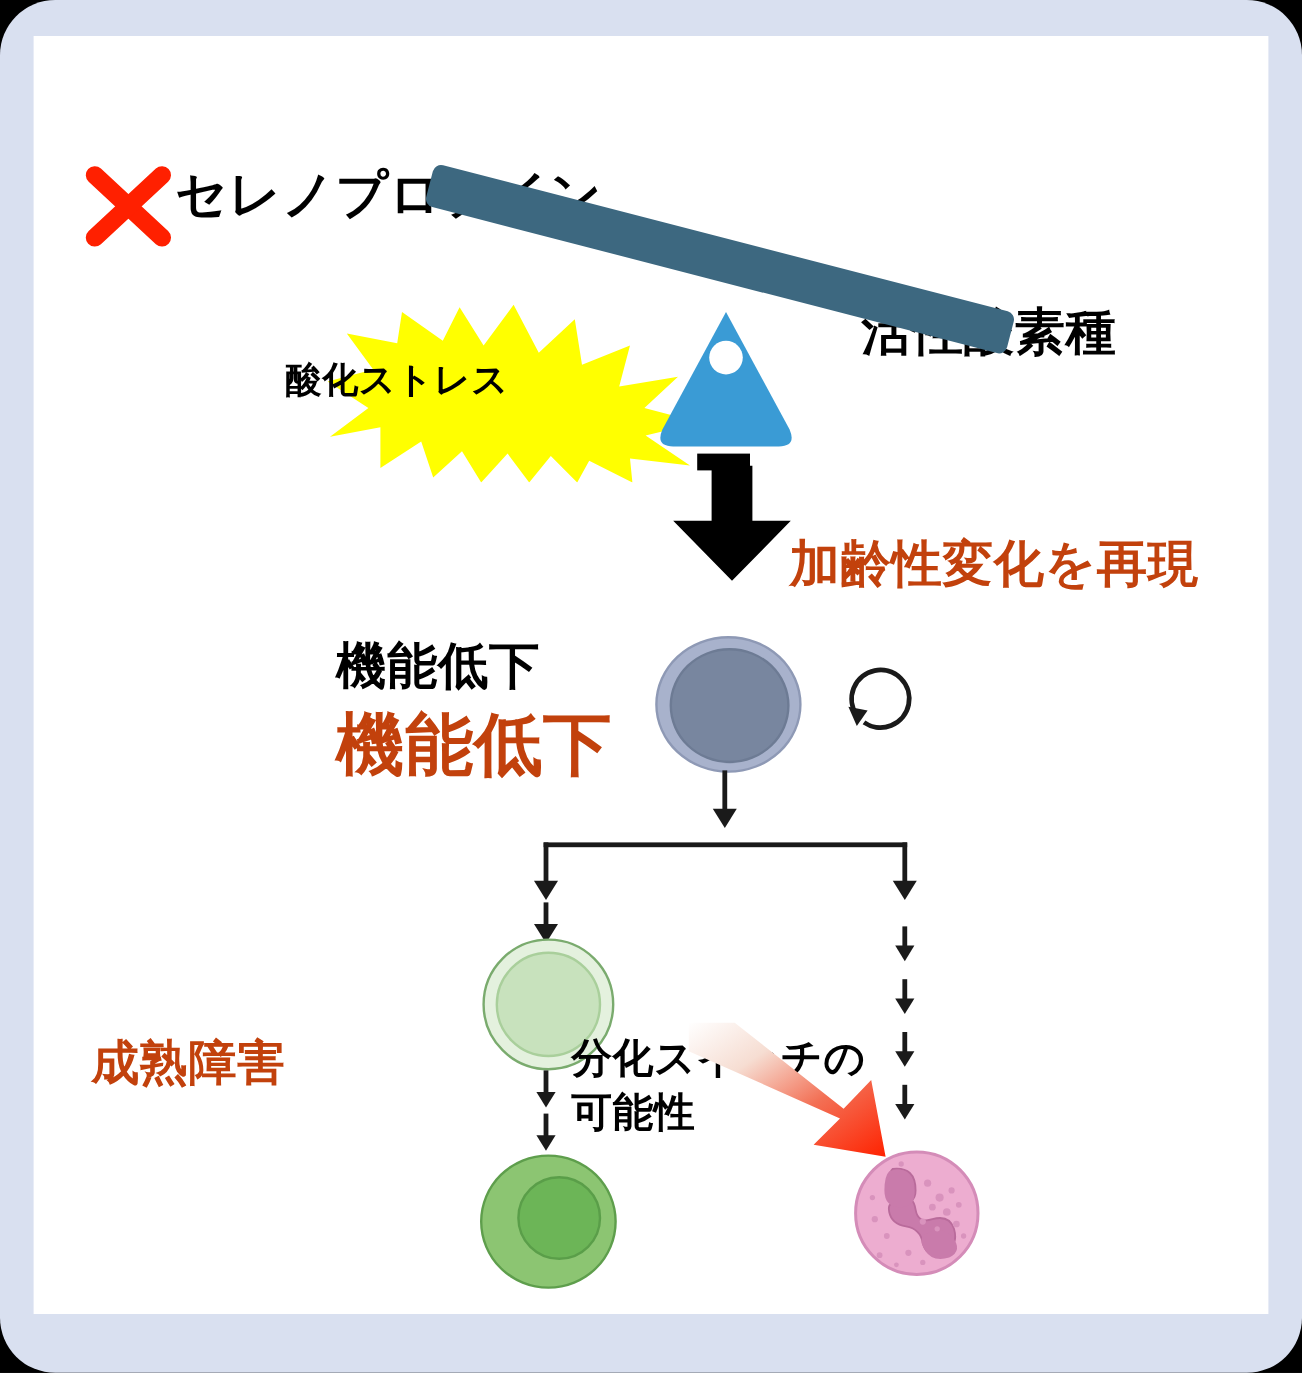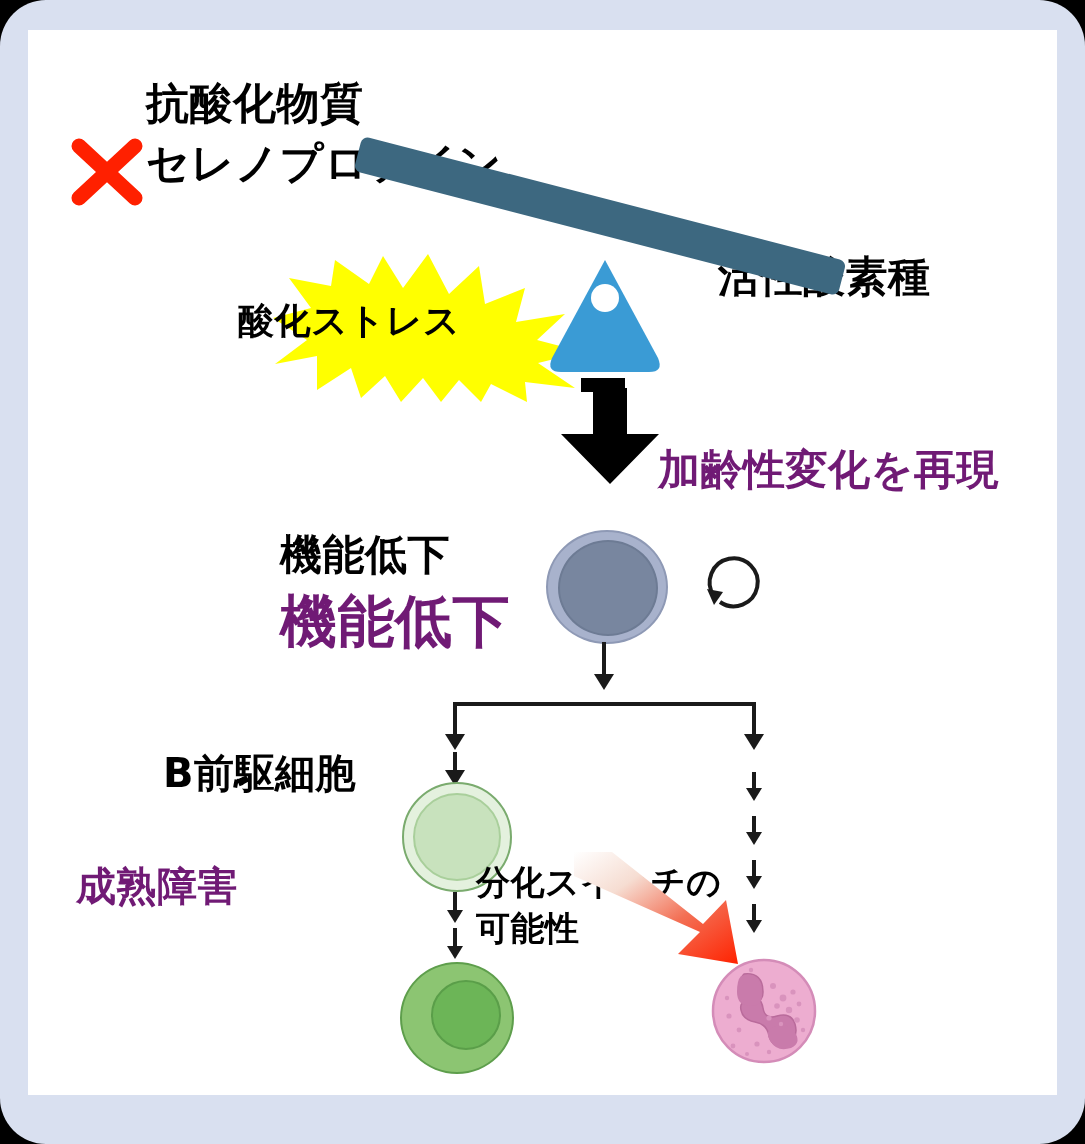--- a/index.html
+++ b/index.html
@@ -12,35 +12,35 @@
   #canvas{position:absolute;left:28px;top:30px;width:1029px;height:1065px;
           background:#ffffff;}
 
   
   .abs{position:absolute;}
 
   
   .jp{font-family:"DejaVu Sans","Liberation Sans",sans-serif;
       font-weight:700;color:#000;white-space:nowrap;line-height:1.18;
       letter-spacing:.5px;}
-  .red{color:#701a75;}
+  .red{color:#c2410c;}
 
   #t-antiox{left:118px;top:48px;font-size:43px;}
   #t-seleno{left:118px;top:108px;font-size:43px;}
   #x-mark{left:42px;top:108px;width:74px;height:68px;}
   #t-ros{left:690px;top:222px;font-size:42px;}
-  #t-oxstress{left:210px;top:270px;font-size:36px;z-index:6;}
+  #t-oxstress{left:210px;top:270px;font-size:30px;z-index:6;}
   #t-aging{left:630px;top:415px;font-size:42px;}
   #t-hsc{left:252px;top:500px;font-size:42px;}
   #t-hsc-dys{left:252px;top:558px;font-size:57px;}
   #t-bprec{left:135px;top:720px;font-size:40px;}
   #t-matur{left:48px;top:805px;font-size:40px;margin-top:28px;}
   #t-lipid{left:48px;top:862px;font-size:40px;}
   #t-switch1{left:448px;top:832px;font-size:34px;z-index:7;}
-  #t-switch2{left:448px;top:878px;font-size:34px;z-index:7;}
+  #t-switch2{left:448px;top:878px;font-size:34px;z-index:7;font-family:Liberation Serif, serif;}
   #t-blymph{left:128px;top:972px;font-size:42px;}
   #t-neutro{left:812px;top:972px;font-size:42px;}
 
   
   #beam{left:322px;top:168px;width:500px;height:36px;background:#3d6880;
         border-radius:7px;transform:rotate(14.5deg);transform-origin:50% 50%;
         z-index:3;}
   #fulcrum{left:518px;top:226px;width:118px;height:120px;z-index:5;}
   #burst{left:245px;top:222px;width:310px;height:150px;z-index:4;}
   #base{left:553px;top:348px;width:44px;height:14px;background:#000;z-index:5;}
@@ -77,21 +77,20 @@
              border-right:8px solid transparent;border-top:13px solid #1a1a1a;}
 
   #grad-arrow{left:540px;top:822px;width:190px;height:118px;z-index:8;}
 </style>
 </head>
 <body>
 
 <div id="frame" class="abs">
   <div id="canvas" class="abs">
 
-    <div class="abs jp" id="t-antiox">抗酸化物質</div>
     <div class="abs jp" id="t-seleno">セレノプロテイン</div>
 
     <svg class="abs" id="x-mark" viewBox="0 0 74 68">
       <line x1="9" y1="8" x2="65" y2="60" stroke="#ff2000" stroke-width="15" stroke-linecap="round"></line>
       <line x1="65" y1="8" x2="9" y2="60" stroke="#ff2000" stroke-width="15" stroke-linecap="round"></line>
     </svg>
 
     <div class="abs" id="beam"></div>
 
     <svg class="abs" id="burst" viewBox="0 0 310 150">
@@ -134,21 +133,20 @@
 
     <div class="abs hline" style="left:425px;top:672px;width:303px;height:4px;"></div>
     <div class="abs vline" style="left:425px;top:672px;width:4px;height:34px;"></div>
     <div class="abs tri-down" style="left:417px;top:704px;"></div>
     <div class="abs vline" style="left:724px;top:672px;width:4px;height:34px;"></div>
     <div class="abs tri-down" style="left:716px;top:704px;"></div>
 
     <div class="abs vline" style="left:425px;top:722px;width:4px;height:22px;"></div>
     <div class="abs tri-down" style="left:417px;top:740px;"></div>
 
-    <div class="abs jp" id="t-bprec">B前駆細胞</div>
     <div class="abs jp red" id="t-matur">成熟障害</div>
 
     <div class="abs cell" id="bprec">
       <div id="bprec-n"></div>
     </div>
 
     <div class="abs vline" style="left:425px;top:862px;width:4px;height:22px;"></div>
     <div class="abs tri-small" style="left:419px;top:880px;"></div>
     <div class="abs vline" style="left:425px;top:898px;width:4px;height:22px;"></div>
     <div class="abs tri-small" style="left:419px;top:916px;"></div>

